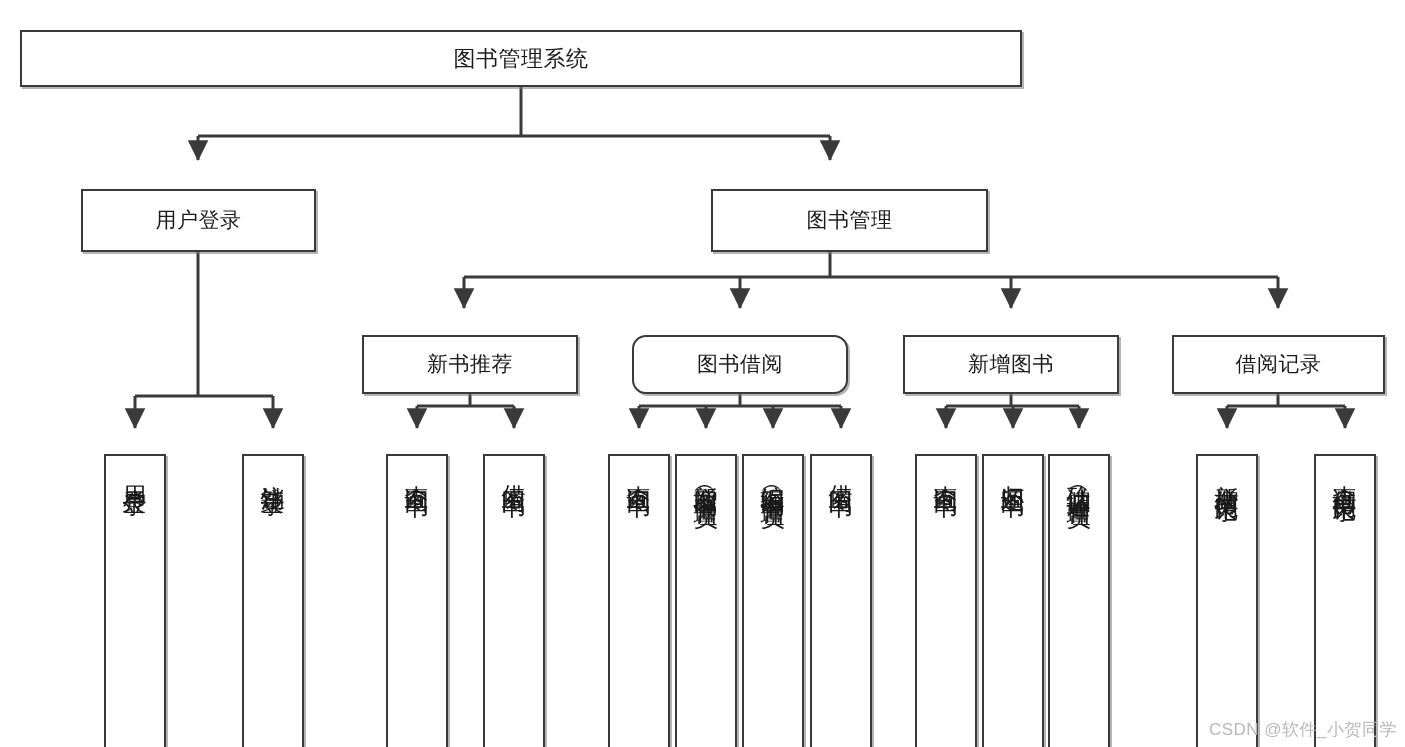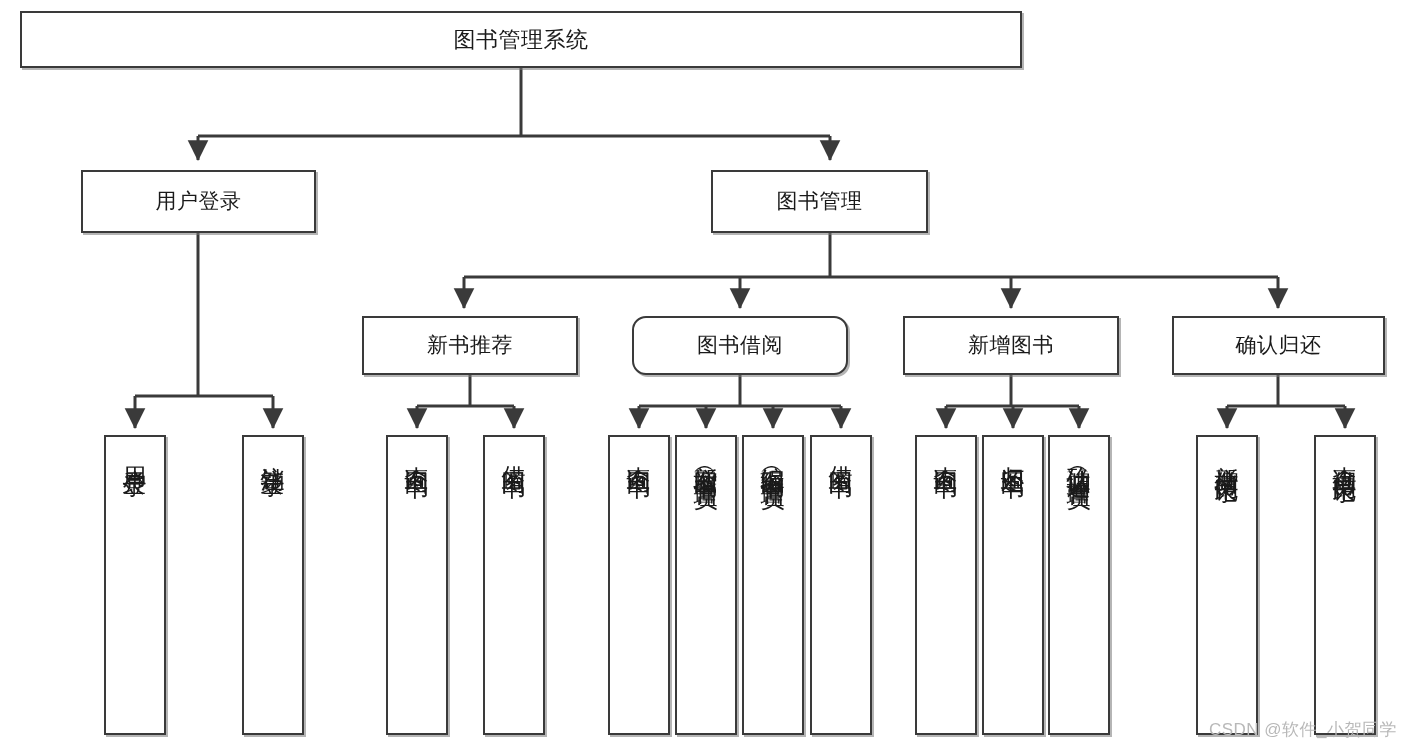--- a/index.html
+++ b/index.html
@@ -19,20 +19,21 @@
     position:absolute;
     box-sizing:border-box;
     background:#ffffff;
     border:2.5px solid #3a3a3a;
     box-shadow:2px 2px 0 0 rgba(120,120,120,0.55);
     display:flex;
     align-items:center;
     justify-content:center;
     color:#1a1a1a;
     z-index:2;
+    margin-top:19px;
   }
   .node .label{
     display:block;
     text-align:center;
     line-height:1.18;
     letter-spacing:0.5px;
     white-space:nowrap;
   }
   .node.h .label{
     font-size:21px;
@@ -120,35 +121,35 @@
     </g>
   </svg>
 
   <div class="node root h" style="left:20px;top:11px;width:1002px;height:57px;">
     <span class="label">图书管理系统</span>
   </div>
 
   <div class="node h" style="left:81px;top:170px;width:235px;height:63px;">
     <span class="label">用户登录</span>
   </div>
-  <div class="node h" style="left:711px;top:170px;width:217px;height:63px;align-items:center;">
+  <div class="node h" style="left:711px;top:170px;width:277px;height:63px;align-items:center;">
     <span class="label">图书管理</span>
   </div>
 
   <div class="node h" style="left:362px;top:316px;width:216px;height:59px;">
     <span class="label">新书推荐</span>
   </div>
   <div class="node h" style="left:632px;top:316px;width:216px;height:59px;border-radius:14px;">
     <span class="label">图书借阅</span>
   </div>
   <div class="node h" style="left:903px;top:316px;width:216px;height:59px;">
     <span class="label">新增图书</span>
   </div>
   <div class="node h" style="left:1172px;top:316px;width:213px;height:59px;">
-    <span class="label">确认归还</span>
+    <span class="label">借阅记录</span>
   </div>
 
   <div class="node v" style="left:104px;top:435px;width:62px;height:300px;">
     <span class="label">用户登录</span>
   </div>
   <div class="node v" style="left:242px;top:435px;width:62px;height:300px;">
     <span class="label">注销登录</span>
   </div>
   <div class="node v" style="left:386px;top:435px;width:62px;height:300px;">
     <span class="label">查询图书</span>

